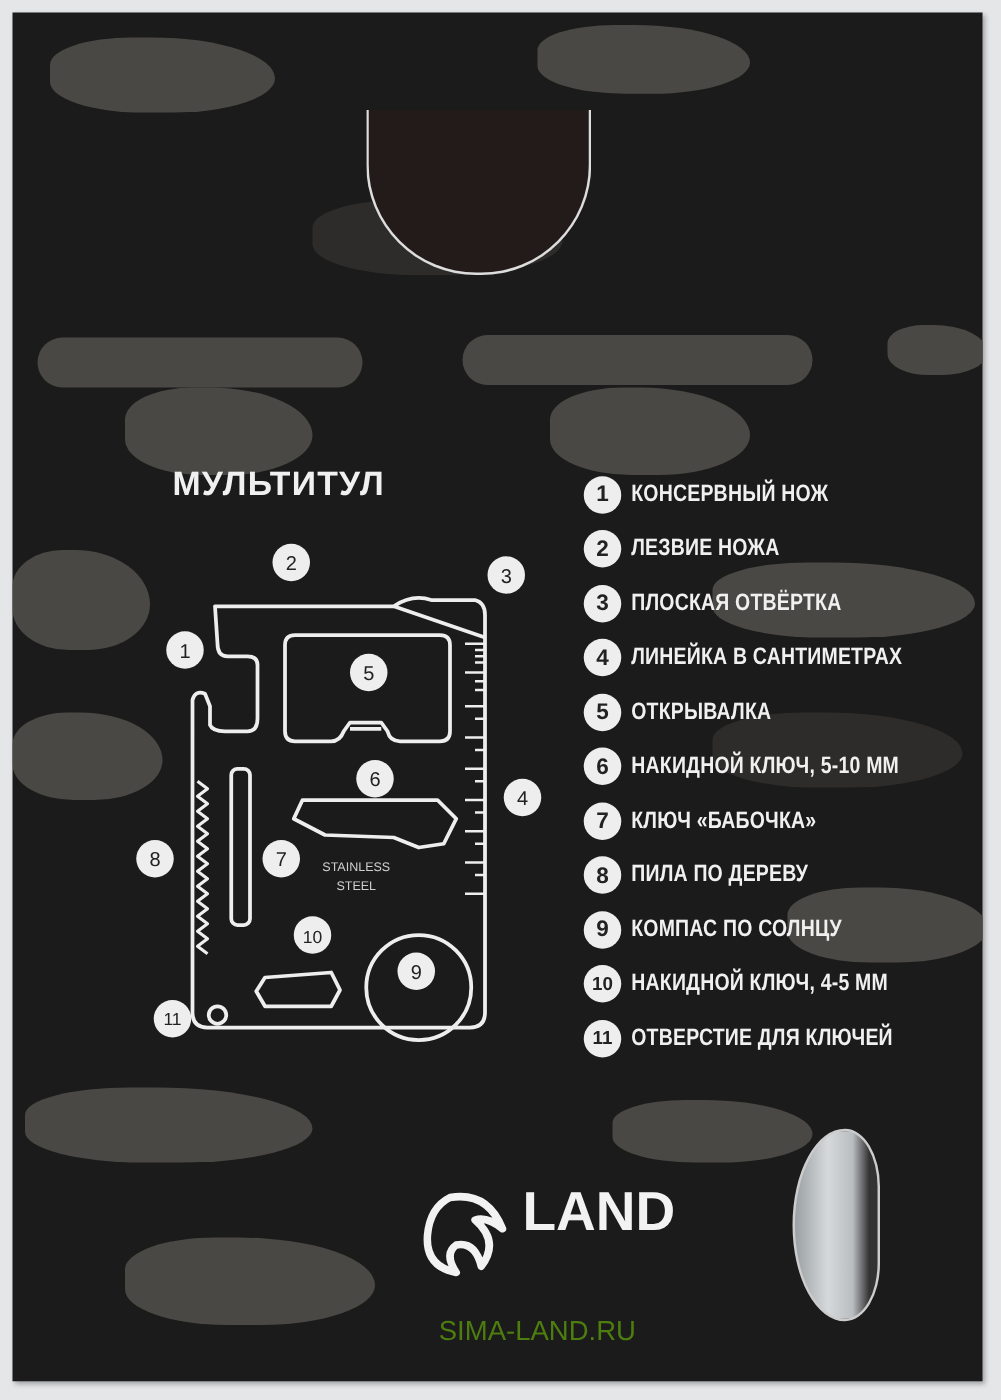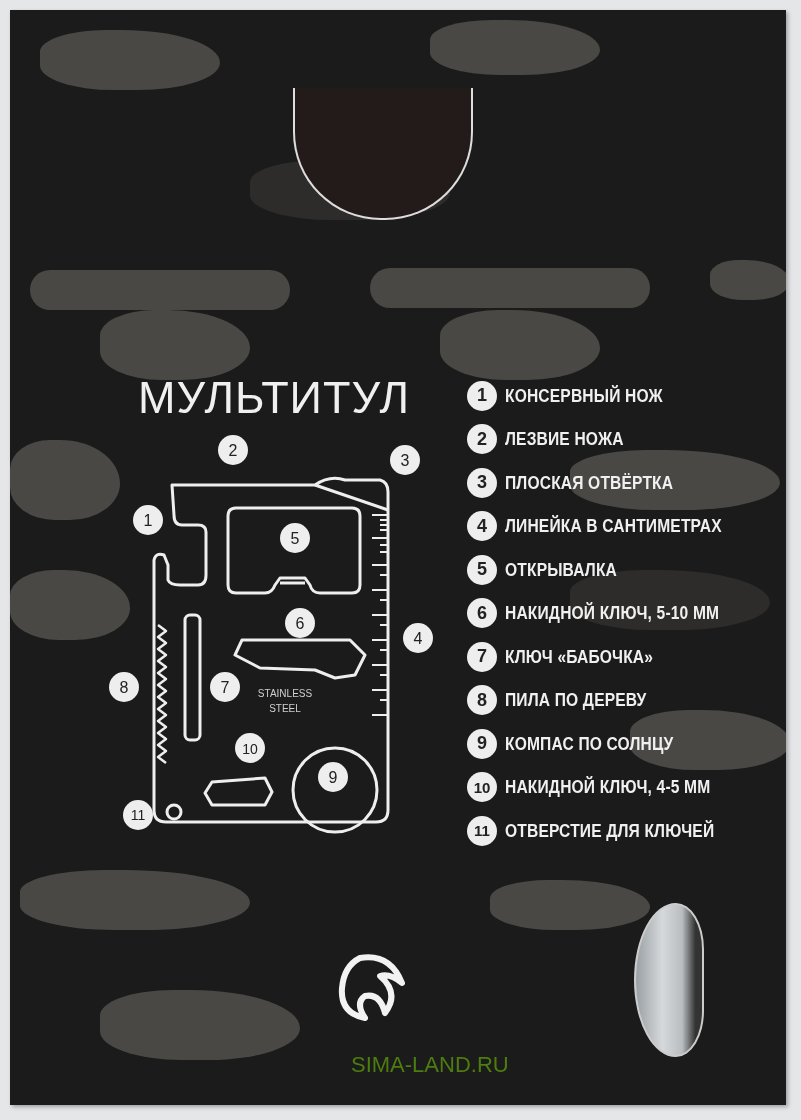--- a/index.html
+++ b/index.html
@@ -2,21 +2,21 @@
 <html><head>
 <meta charset="utf-8">
 <style>
   html,body{margin:0;padding:0;}
   body{width:801px;height:1120px;background:#e4e6e8;position:relative;overflow:hidden;font-family:"Liberation Sans",sans-serif;}
   .box{position:absolute;left:10px;top:10px;width:776px;height:1095px;background:#1b1b1b;overflow:hidden;box-shadow:2px 2px 4px rgba(0,0,0,.3);}
   .camo{position:absolute;background:#4a4844;border-radius:40% 60% 50% 45%;}
   .camo.d{background:#2d2c2a;}
   .notch{position:absolute;left:283px;top:78px;width:176px;height:130px;border:2px solid #ddd;border-top:none;border-radius:0 0 88px 88px;background:#221b1a;}
   .hang{position:absolute;left:624px;top:893px;width:66px;height:150px;border:2px solid #ccc;border-radius:60% 40% 40% 60%/50% 30% 30% 50%;background:linear-gradient(90deg,#9aa0a4,#d6d9db 40%,#b9bdc0 70%,#333 90%);}
-  .title{position:absolute;left:138px;top:372px;color:#f0f0f0;font-size:45px;font-weight:normal;letter-spacing:1px;}
+  .title{position:absolute;left:138px;top:372px;color:#f0f0f0;font-size:27px;font-weight:bold;letter-spacing:1px;}
   .list{position:absolute;left:467px;top:374px;}
   .item{display:flex;align-items:center;height:43.5px;}
   .num{width:30px;height:30px;border-radius:50%;background:#eeeeee;color:#222;font-size:18px;display:flex;align-items:center;justify-content:center;margin-right:8px;font-weight:bold;}
   .label{color:#f0f0f0;font-size:19px;font-weight:bold;letter-spacing:.2px;transform:scaleX(.82);transform-origin:left center;white-space:nowrap;}
   .diagram{position:absolute;left:100px;top:430px;width:340px;height:420px;}
   .brand{position:absolute;left:330px;top:948px;}
   .brand-name{position:absolute;left:88px;top:0;color:#f2f2f2;font-size:44px;font-weight:bold;line-height:44px;}
   .site{position:absolute;left:351px;top:1052px;color:#4d7c0f;font-size:22px;}
 </style>
 </head>
@@ -187,15 +187,16 @@
         <text x="38" y="390" fill="#222" font-size="14">11</text>
       </g>
   </g>
 </svg>
 
 <div class="brand">
   <svg width="80" height="80" viewBox="0 0 80 80">
     <path d="M30,10 Q60,5 72,35 Q60,25 50,28 Q70,45 55,65 Q50,45 35,48 Q25,55 35,70 Q10,65 12,40 Q14,18 30,10 Z" fill="none" stroke="#f2f2f2" stroke-width="6" stroke-linejoin="round"></path>
   </svg>
   <div class="brand-name">
+    <div>LAND</div>
   </div>
 </div>
 <div class="site">SIMA-LAND.RU</div>
 
 </body></html>

